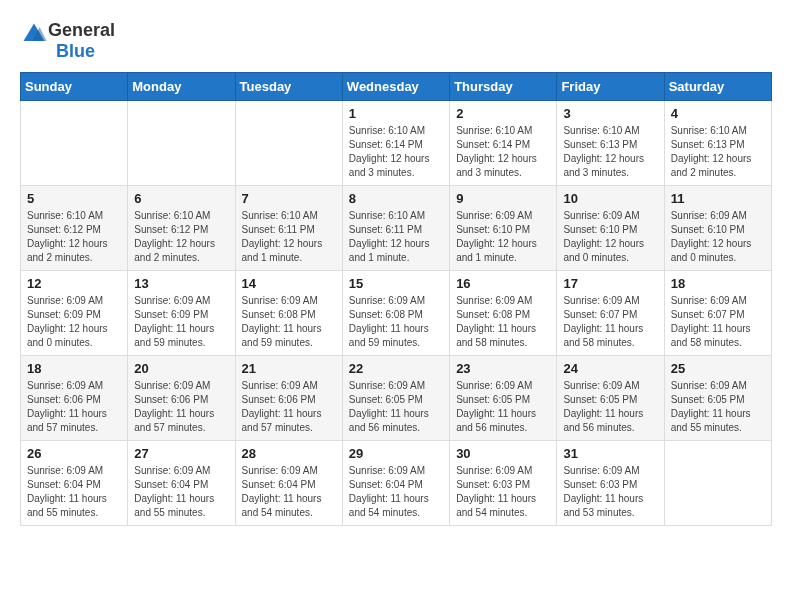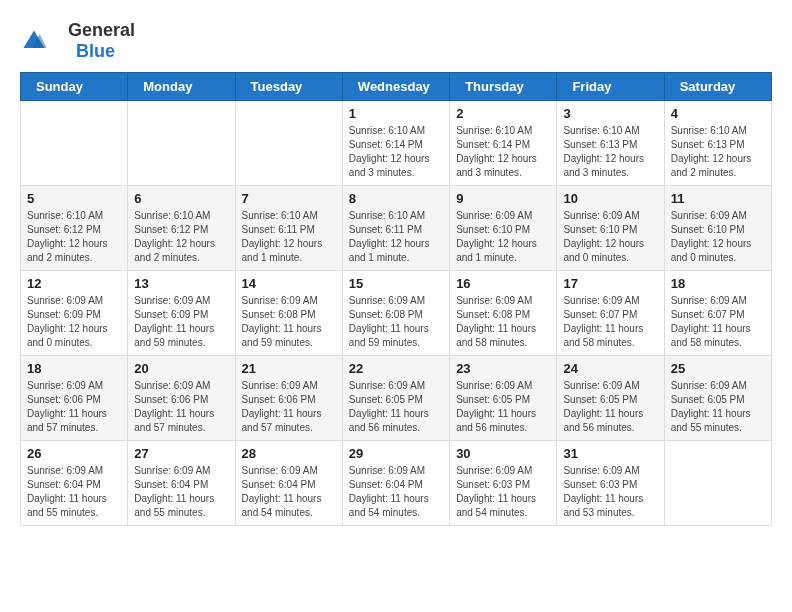--- a/index.html
+++ b/index.html
@@ -11,22 +11,21 @@
       padding: 20px;
     }
     .header {
       display: flex;
       justify-content: space-between;
       align-items: flex-start;
       margin-bottom: 10px;
     }
     .logo {
       display: flex;
-      align-items: center;
-      gap: 20px;
+      gap: 0;
     }
     .logo-text-general {
       font-size: 18px;
       font-weight: bold;
       color: #333;
     }
     .logo-text-blue {
       font-size: 18px;
       font-weight: bold;
       color: #2176c7;
@@ -52,21 +51,21 @@
     .calendar {
       width: 100%;
       border-collapse: collapse;
       border: 1px solid #ccc;
     }
     .calendar th {
       background-color: #2176c7;
       color: white;
       font-size: 13px;
       font-weight: bold;
-      padding: 6px 15px;
+      padding: 6px 4px;
       text-align: left;
       border: 1px solid #1a5fa0;
     }
     .calendar td {
       width: calc(100% / 7);
       vertical-align: top;
       padding: 5px 6px;
       border: 1px solid #ddd;
       font-size: 10.5px;
       color: #333;

